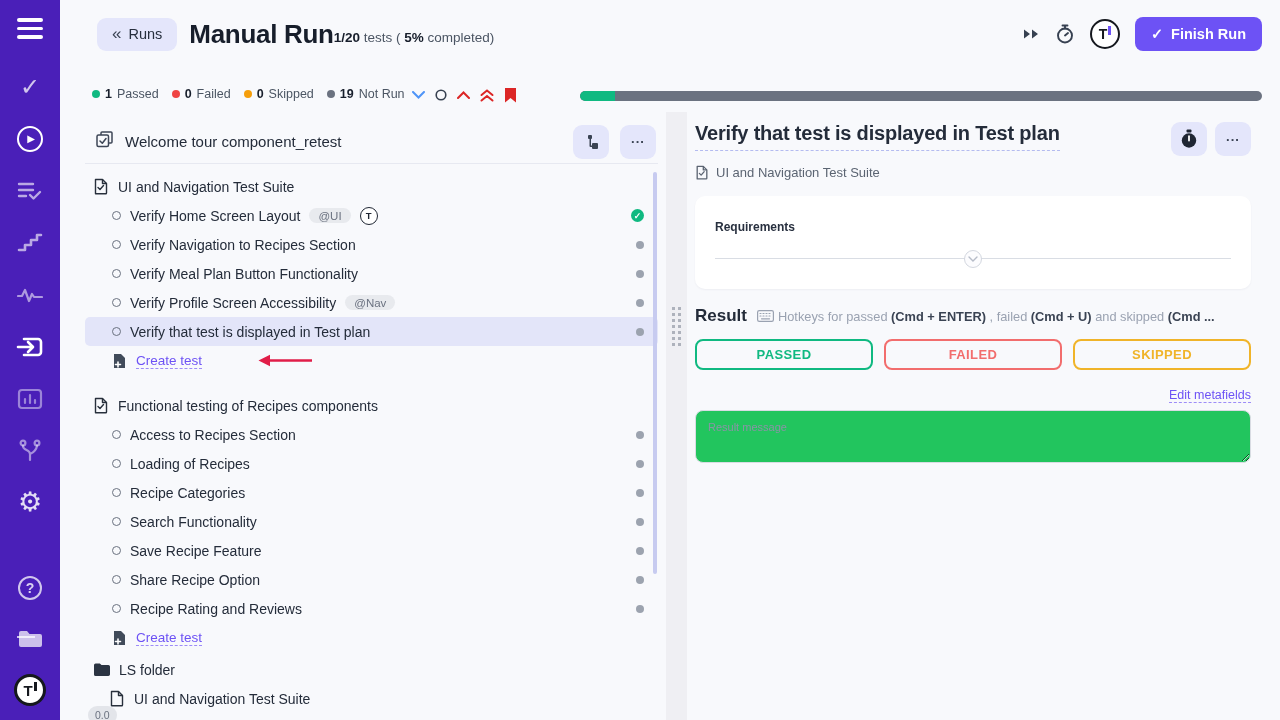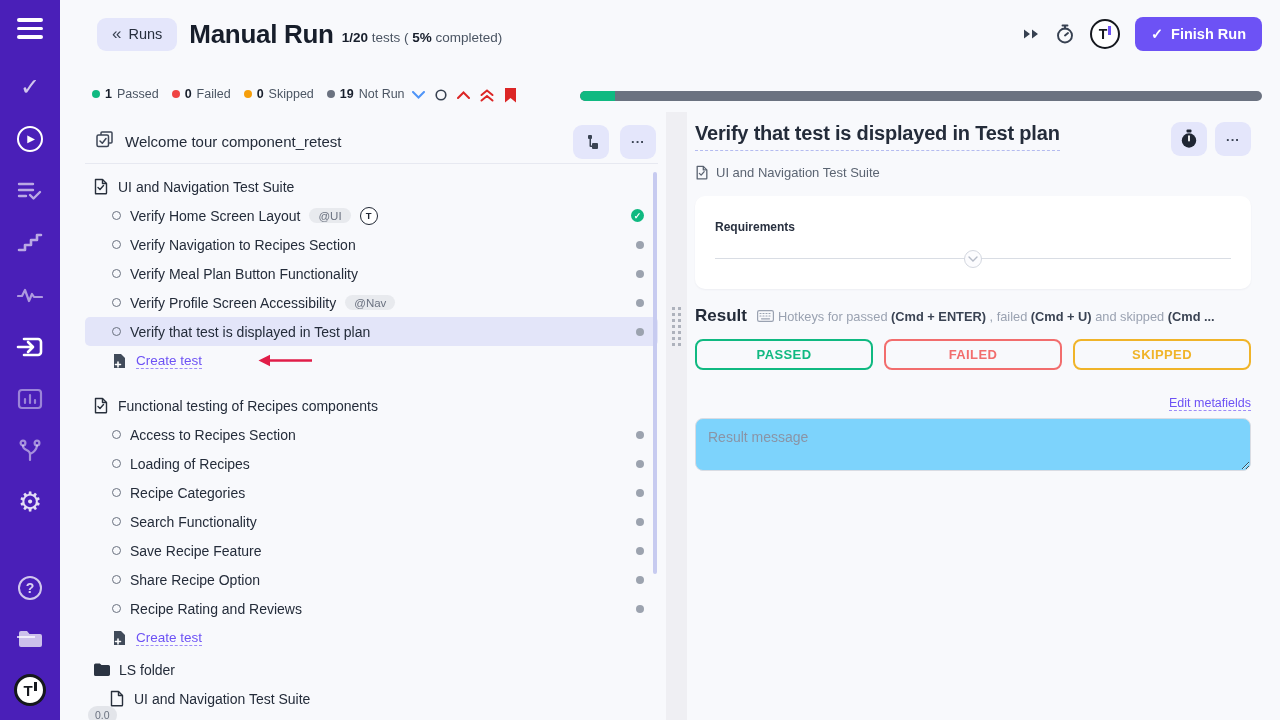--- a/index.html
+++ b/index.html
@@ -36,21 +36,21 @@
   .logo-badge .acc { width:3px; height:9px; background:#6d52f5; margin:-8px 0 0 1px; display:inline-block;}
   
   .header { position:absolute; left:60px; top:0; right:0; height:68px; display:flex; align-items:center; padding-left:37px; }
   .runs-btn {
     background:#e4e6fb; border:none; border-radius:9px; height:33px; padding:0 15px;
     font-size:14.5px; color:#262e3d; display:flex; align-items:center; gap:7px; cursor:pointer;
     font-family:inherit;
   }
   .runs-btn .chev { font-size:17px; color:#3a4353;}
   .page-title { font-size:26px; font-weight:800; margin-left:12px; letter-spacing:-.3px; color:#171e2b;}
-  .tests-count { margin-left:8px; font-size:13.5px; color:#4b5563; margin-top:7px;}
+  .tests-count { margin-left:0; font-size:13.5px; color:#4b5563; margin-top:7px;}
   .tests-count b { color:#171e2b; }
   .hdr-right { margin-left:auto; display:flex; align-items:center; gap:15px; padding-right:18px;}
   .ff-icon, .sw-icon { cursor:pointer; display:flex; align-items:center;}
   .hdr-logo { width:30px; height:30px; cursor:pointer;}
   .finish-btn {
     background:#6d52f5; color:#fff; border:none; border-radius:8px; height:34px; padding:0 16px;
     font-size:14.5px; font-weight:600; display:flex; align-items:center; gap:8px; cursor:pointer; font-family:inherit;
   }
   
   .statusbar { position:absolute; left:60px; top:84px; right:0; height:26px; }
@@ -107,24 +107,24 @@
     border:1px solid #d3d7df; border-radius:50%; display:flex; align-items:center; justify-content:center; cursor:pointer;}
   .result-row { margin-top:17px; display:flex; align-items:center; gap:2px;}
   .result-title { font-size:17px; font-weight:800; color:#242c3a; margin-right:8px;}
   .hotkeys { font-size:12.8px; color:#9aa2b1; display:flex; align-items:center; gap:4px; white-space:nowrap; overflow:hidden; flex:1;}
   .hotkeys b { color:#3a4353; font-weight:700;}
   .verdicts { margin-top:13px; display:flex; gap:11px;}
   .verdict { flex:1; height:31px; border-radius:8px; background:transparent; font-size:13px; font-weight:700; letter-spacing:.4px; cursor:pointer; font-family:inherit;}
   .v-pass { border:2px solid #10b981; color:#10b981;}
   .v-fail { border:2px solid #f26d6d; color:#f26d6d;}
   .v-skip { border:2px solid #f0b429; color:#f0b429;}
-  .meta-row { margin-top:23px; text-align:right;}
+  .meta-row { margin-top:15px; text-align:right;}
   .meta-link { color:#6d52f5; font-size:12.5px; border-bottom:1.3px dashed #9d8cf8; cursor:pointer; text-decoration:none;}
   .result-msg { margin-top:7px; width:100%; height:53px; border:1px solid #d9dce3; border-radius:8px; padding:10px 12px;
-    font-family:inherit; font-size:14px; color:#242c3a; resize:both; background:#7dd3fc;}
+    font-family:inherit; font-size:11px; color:#242c3a; resize:both; background:#22c55e;}
   .result-msg::placeholder { color:#8a94a6;}
 </style>
 </head>
 <body>
 
 <aside class="sidebar">
   <div class="sb-menu">
       <i></i>
       <i></i>
       <i></i>

